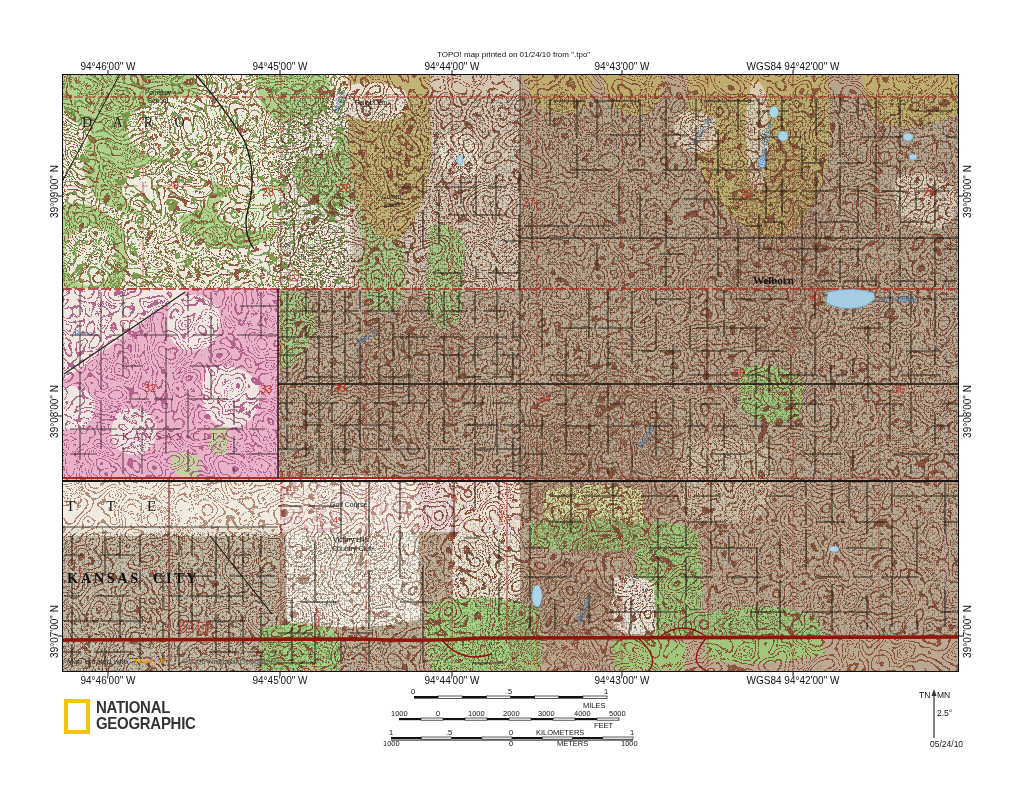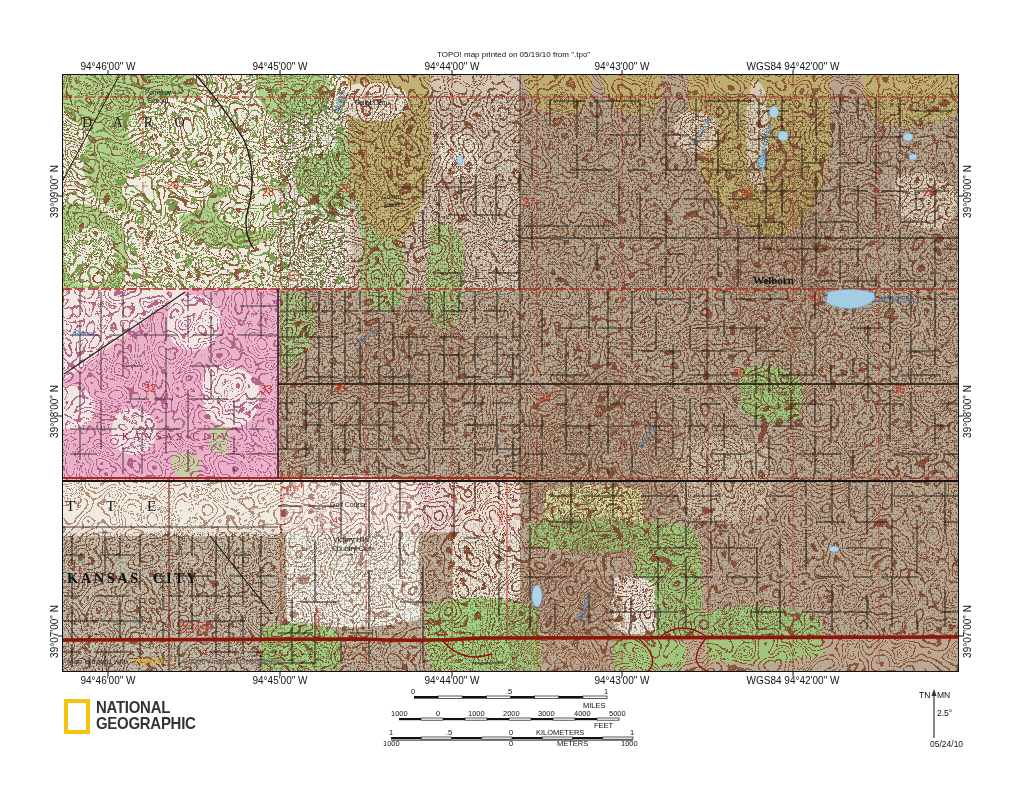--- a/index.html
+++ b/index.html
@@ -1,20 +1,20 @@
 <!DOCTYPE html>
 <html><head><meta charset="utf-8">
 <style>
 html,body{margin:0;padding:0;background:#fff;width:1021px;height:788px;overflow:hidden}
 body{font-family:"Liberation Sans",sans-serif;position:relative}
 .lbl{position:absolute;font-size:10px;color:#111;white-space:nowrap}
 .rot{position:absolute;font-size:10px;color:#111;white-space:nowrap;transform:rotate(-90deg);transform-origin:center}
 </style></head><body>
 
-<div class="lbl" style="left:437px;top:50px;font-size:8px">TOPO! map printed on 05/19/10 from ".tpo"</div>
+<div class="lbl" style="left:437px;top:50px;font-size:8px">TOPO! map printed on 01/24/10 from ".tpo"</div>
 <div class="lbl" style="left:69px;top:61px;width:78px;text-align:center">94°46'00" W</div>
 <div class="lbl" style="left:69px;top:675px;width:78px;text-align:center">94°46'00" W</div>
 <div class="lbl" style="left:241px;top:61px;width:78px;text-align:center">94°45'00" W</div>
 <div class="lbl" style="left:241px;top:675px;width:78px;text-align:center">94°45'00" W</div>
 <div class="lbl" style="left:413px;top:61px;width:78px;text-align:center">94°44'00" W</div>
 <div class="lbl" style="left:413px;top:675px;width:78px;text-align:center">94°44'00" W</div>
 <div class="lbl" style="left:583px;top:61px;width:78px;text-align:center">94°43'00" W</div>
 <div class="lbl" style="left:583px;top:675px;width:78px;text-align:center">94°43'00" W</div>
 <div class="lbl" style="left:728px;top:61px;width:130px;text-align:center">WGS84 94°42'00" W</div>
 <div class="lbl" style="left:728px;top:675px;width:130px;text-align:center">WGS84 94°42'00" W</div>

